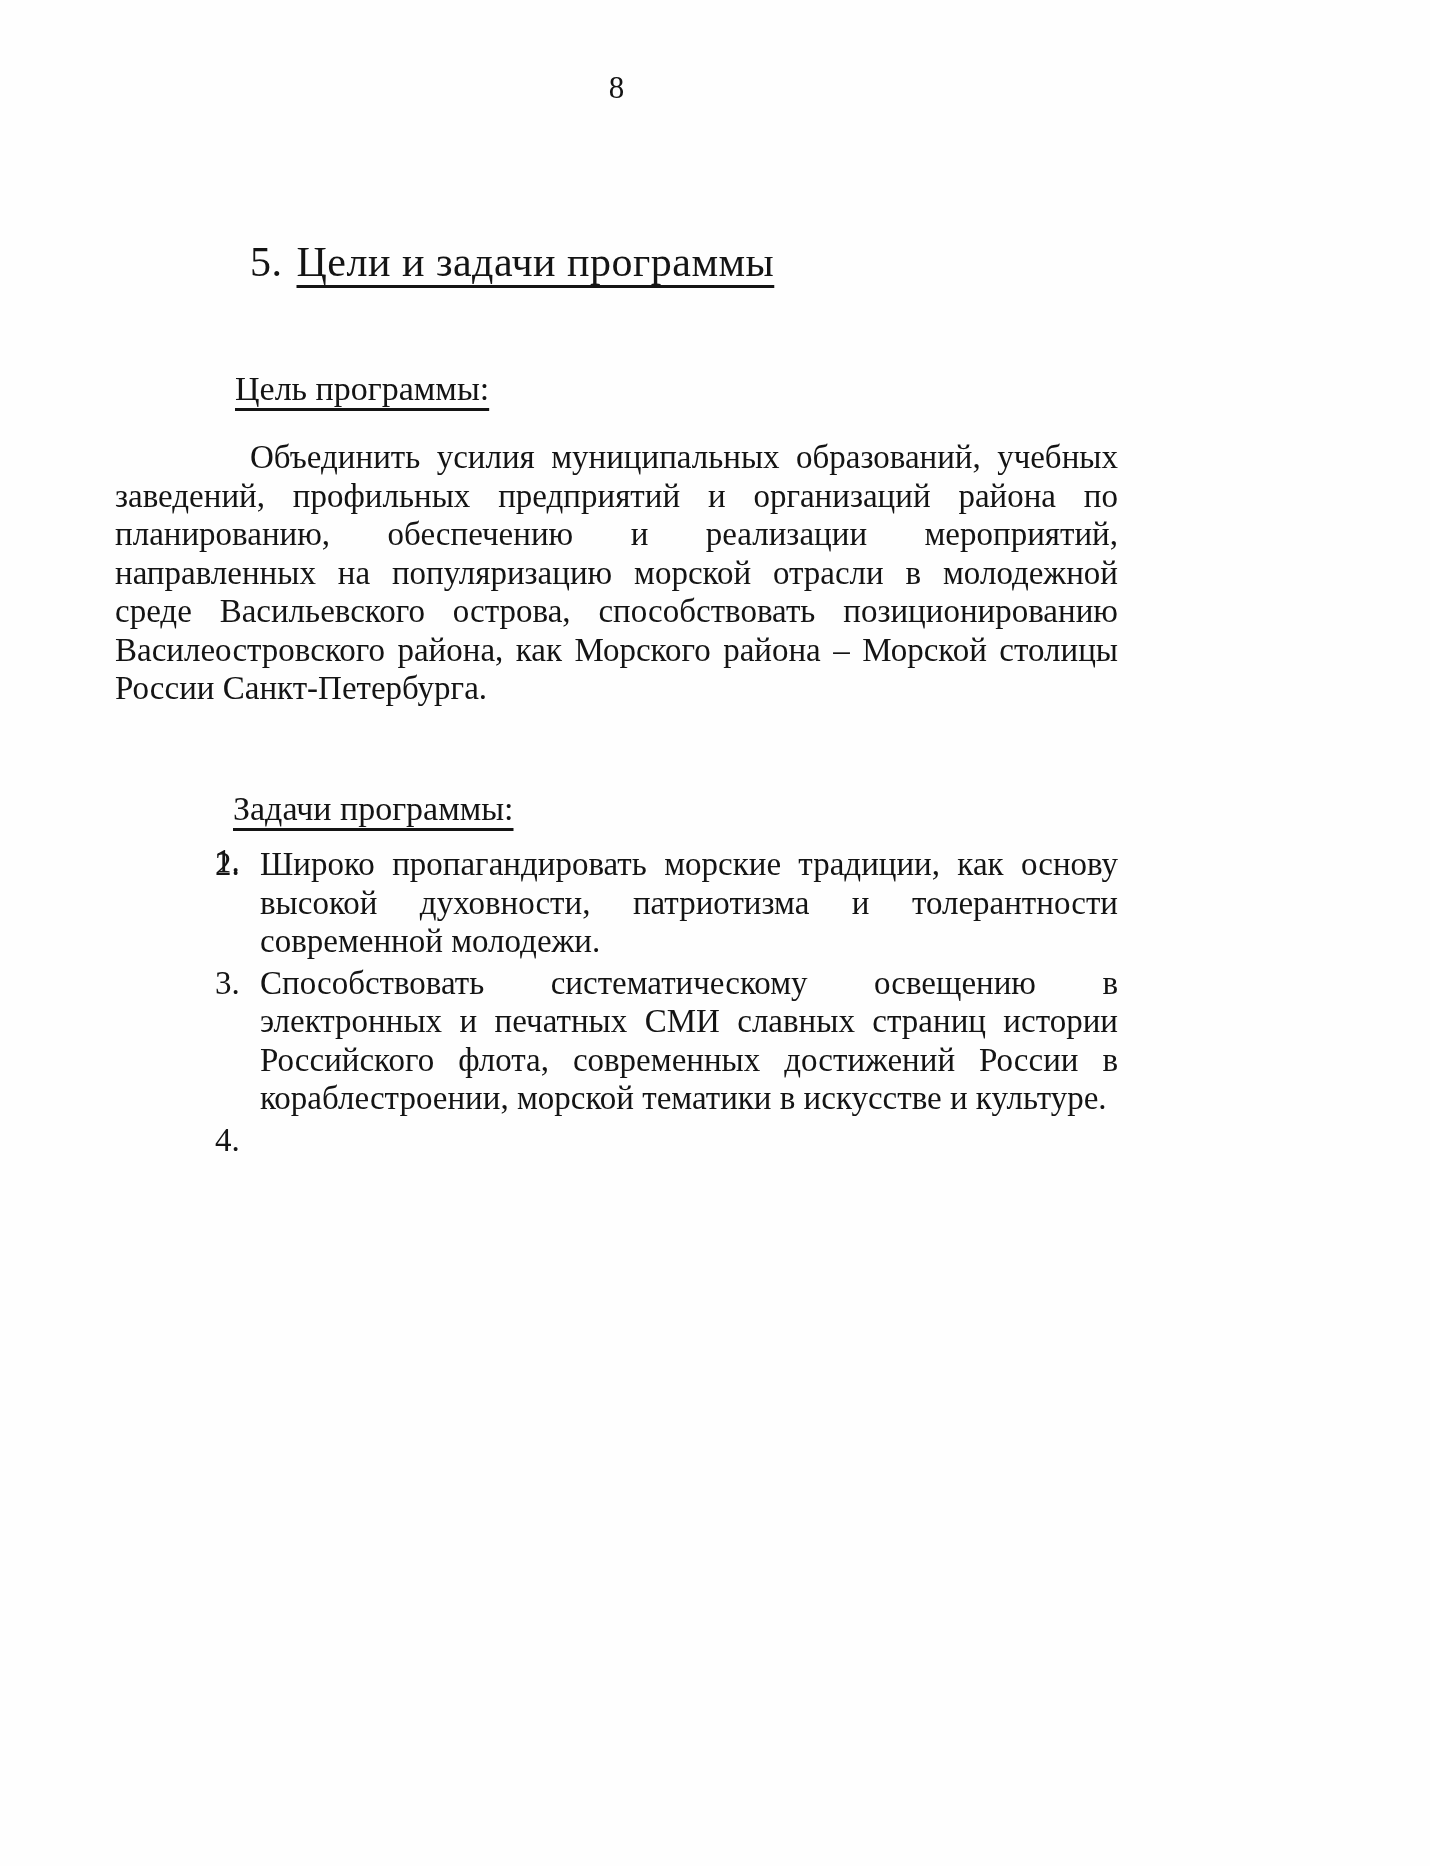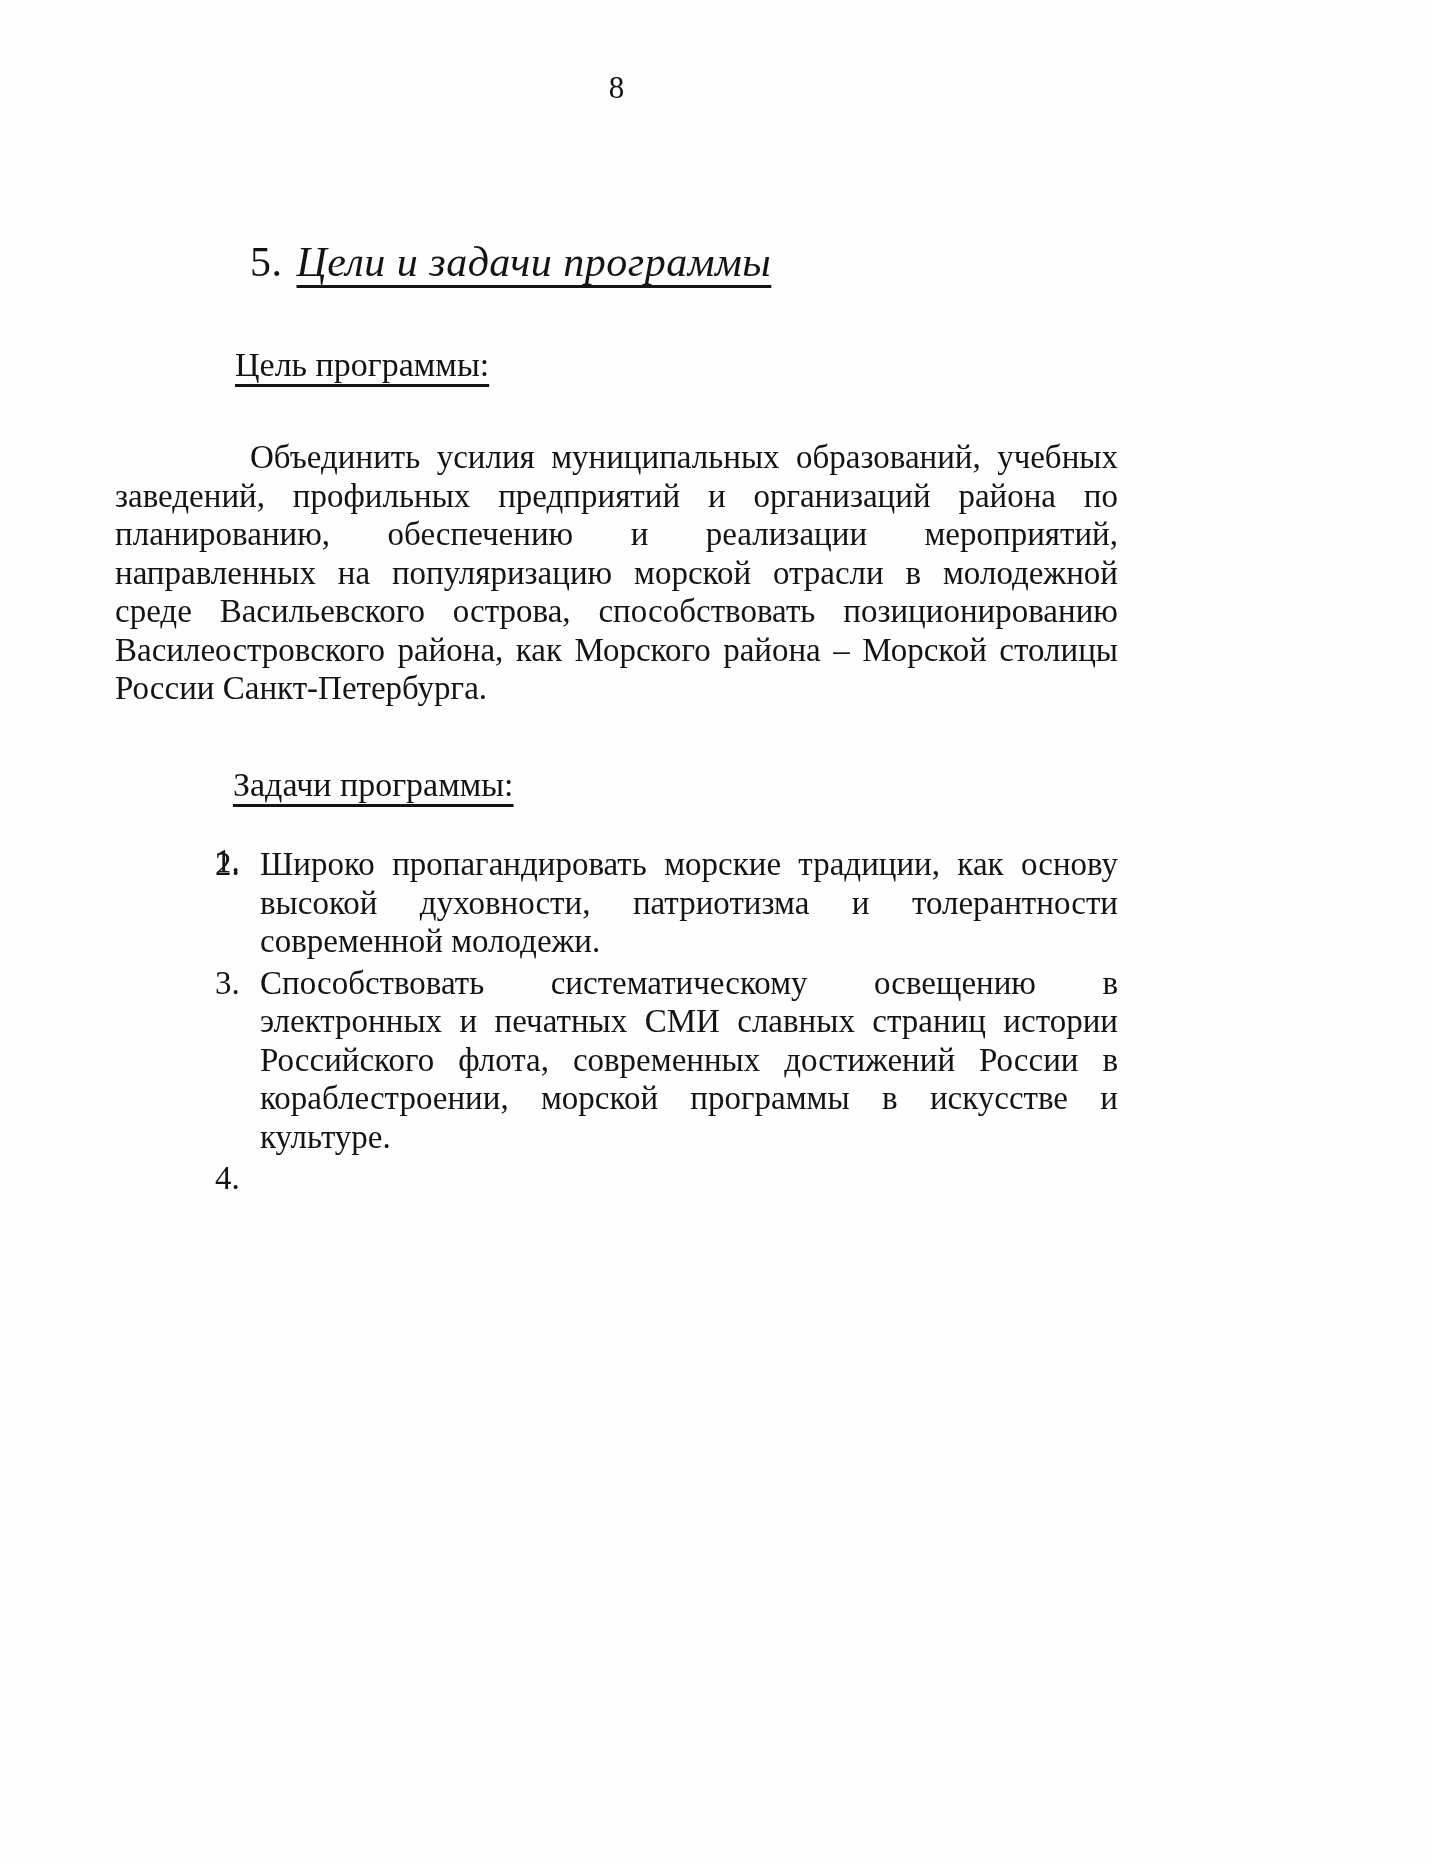--- a/index.html
+++ b/index.html
@@ -32,29 +32,29 @@
     letter-spacing: 0.5px;
     white-space: nowrap;
   }
   .doc-heading .heading-number {
     margin-right: 14px;
   }
   .doc-heading .heading-title {
     text-decoration: underline;
     text-decoration-thickness: 3px;
     text-underline-offset: 9px;
-    font-style: italic;
   }
   .section-heading {
     position: absolute;
     font-size: 34px;
     text-decoration: underline;
     text-decoration-thickness: 2.5px;
     text-underline-offset: 8px;
     white-space: nowrap;
+    margin-top: 24px;
   }
   .goal-heading {
     top: 346px;
     left: 235px;
   }
   .tasks-heading {
     top: 766px;
     left: 233px;
   }
   .body-paragraph {
@@ -112,20 +112,20 @@
   <ol class="tasks-list">
     <li class="task-item">
       <span class="task-num">1.</span>
     </li>
     <li class="task-item">
       <span class="task-num">2.</span>
       <span class="task-text">Широко пропагандировать морские традиции, как основу высокой духовности, патриотизма и толерантности современной молодежи.</span>
     </li>
     <li class="task-item">
       <span class="task-num">3.</span>
-      <span class="task-text">Способствовать систематическому освещению в электронных и печатных СМИ славных страниц истории Российского флота, современных достижений России в кораблестроении, морской программы в искусстве и культуре.</span>
+      <span class="task-text">Способствовать систематическому освещению в электронных и печатных СМИ славных страниц истории Российского флота, современных достижений России в кораблестроении, морской тематики в искусстве и культуре.</span>
     </li>
     <li class="task-item">
       <span class="task-num">4.</span>
     </li>
   </ol>
 
 </div>
 
 </body></html>

